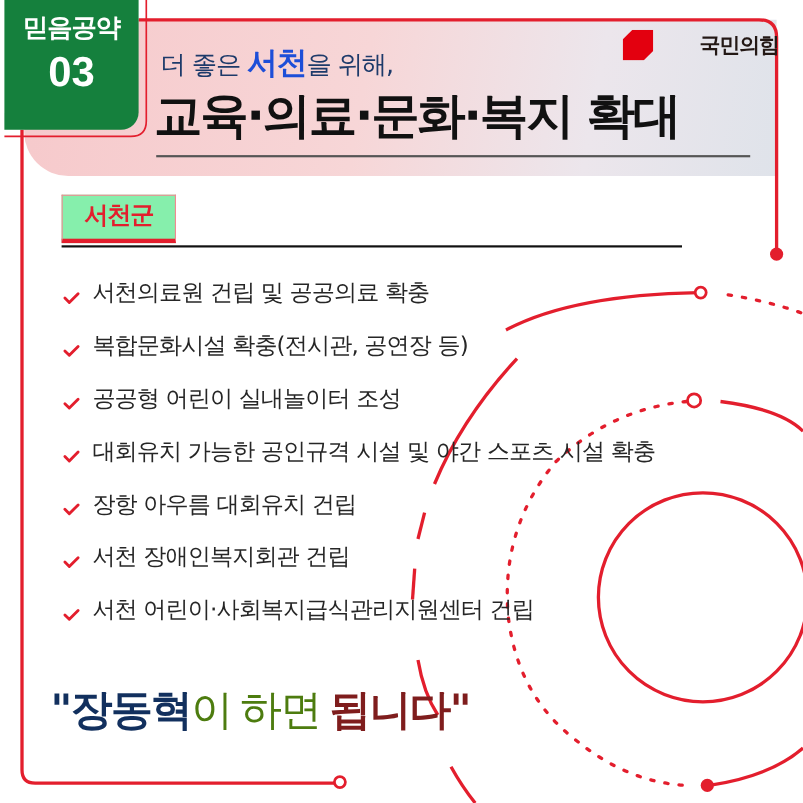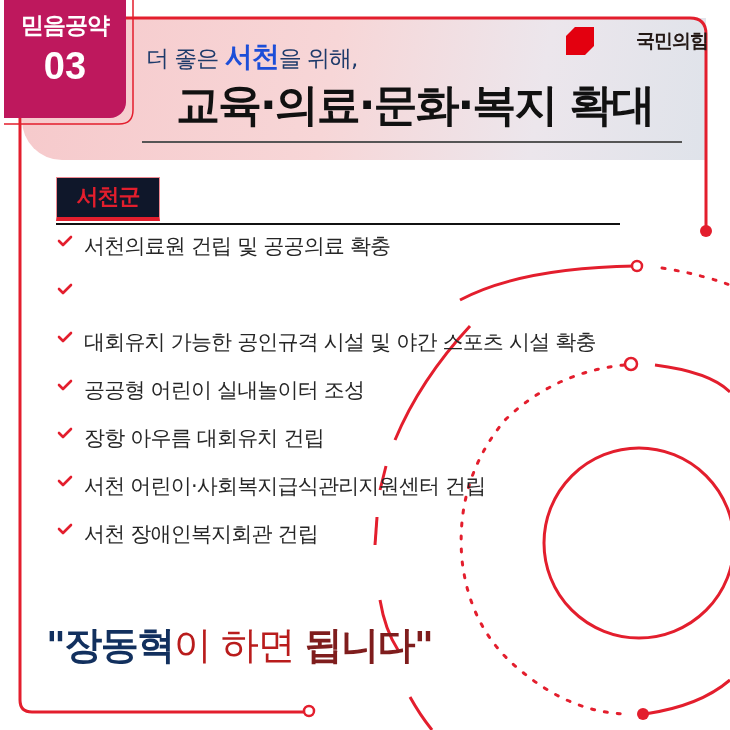--- a/index.html
+++ b/index.html
@@ -10,57 +10,57 @@
 
     .header-panel {
       position: absolute; left: 22px; top: 18px; width: 684px; height: 142px;
       border-radius: 0 0 0 40px;
       background: linear-gradient(100deg, #f6c9cb 0%, #f7d6d7 45%, #ece6ec 75%, #dfe3ea 100%);
       z-index: 0;
     }
 
     .badge {
       position: absolute; left: 4px; top: 0px; width: 122px; height: 118px;
-      background: #be185d; border-radius: 0 0 16px 0;
+      background: #15803d; border-radius: 0 0 16px 0;
       z-index: 3; color: #fff; text-align: center;
     }
     .badge-label { display: block; margin-top: 10px; font-size: 23px; font-weight: bold; letter-spacing: -1px; }
     .badge-num { display: block; margin-top: 4px; font-size: 38px; font-weight: bold; font-family: "Liberation Sans", sans-serif; }
 
     .subtitle {
       position: absolute; left: 146px; top: 38px; z-index: 3;
       font-size: 23px; color: #1d3a6a; letter-spacing: -1px; white-space: nowrap;
     }
     .subtitle .hl { color: #1d4ed8; font-weight: bold; font-size: 28px; }
     .title {
       position: absolute; left: 140px; top: 76px; z-index: 3;
-      font-size: 44px; font-weight: bold; color: #111111; letter-spacing: -2px; white-space: nowrap; margin-left: 36px;
+      font-size: 44px; font-weight: bold; color: #111111; letter-spacing: -2px; white-space: nowrap;
     }
     .title-rule { position: absolute; left: 142px; top: 141px; width: 540px; height: 2px; background: #555; z-index: 3; }
 
     .logo { position: absolute; left: 566px; top: 27px; z-index: 3; display: flex; align-items: center; }
     .logo-mark { width: 28px; height: 28px; background: #e3000f; clip-path: polygon(32% 0, 100% 0, 100% 68%, 68% 100%, 0 100%, 0 32%); margin-right: 8px; }
     .logo-text { font-size: 19px; font-weight: bold; color: #231815; letter-spacing: -1px; margin-left: 34px; }
 
     .region-tag {
       position: absolute; left: 56px; top: 177px; width: 104px; height: 44px;
-      border: 1px solid #f08a92; border-bottom: 4px solid #e31e2d; background: #0f172a;
+      border: 1px solid #f08a92; border-bottom: 4px solid #e31e2d; background: #86efac;
       z-index: 3; text-align: center;
     }
     .region-tag span { display: block; font-size: 22px; font-weight: bold; color: #e31e2d; line-height: 38px; letter-spacing: -1px; }
     .region-rule { position: absolute; left: 56px; top: 223px; width: 564px; height: 2px; background: #111; z-index: 3; }
 
     .list { position: absolute; left: 56px; top: 232px; z-index: 3; list-style: none; }
-    .list li { height: 48px; display: flex; align-items: flex-start; white-space: nowrap; }
+    .list li { height: 48px; display: flex; align-items: flex-end; white-space: nowrap; }
     .check { width: 18px; height: 18px; margin-right: 10px; display: inline-block; }
     .item-text { font-size: 21px; color: #262626; letter-spacing: -0.8px; }
 
     .slogan { position: absolute; left: 46px; top: 620px; z-index: 3; white-space: nowrap; font-size: 38px; letter-spacing: -1.5px; }
     .slogan .navy { color: #12305e; font-weight: bold; }
-    .slogan .red { color: #b91c1c; }
+    .slogan .red { color: #4d7c0f; font-family: Liberation Serif, serif; }
     .slogan .redb { color: #7f1d1d; font-weight: bold; }
   </style>
 </head>
 <body>
 
 <div class="header-panel"></div>
 
 <svg class="deco" viewBox="0 0 730 730">
 
   <path d="M126 18 H690 Q706 18 706 34 V231" fill="none" stroke="#e31e2d" stroke-width="3"></path>
@@ -116,48 +116,49 @@
   <li>
     <svg class="check" viewBox="0 0 18 18">
         <path d="M3 9 L7 13 L15 5" fill="none" stroke="#e31e2d" stroke-width="2.6" stroke-linecap="round" stroke-linejoin="round"></path>
       </svg>
     <span class="item-text">서천의료원 건립 및 공공의료 확충</span>
   </li>
   <li>
     <svg class="check" viewBox="0 0 18 18">
         <path d="M3 9 L7 13 L15 5" fill="none" stroke="#e31e2d" stroke-width="2.6" stroke-linecap="round" stroke-linejoin="round"></path>
       </svg>
+    <span class="item-text">복합문화시설 확충(전시관, 공연장 등)</span>
+  </li>
+  <li>
+    <svg class="check" viewBox="0 0 18 18">
+        <path d="M3 9 L7 13 L15 5" fill="none" stroke="#e31e2d" stroke-width="2.6" stroke-linecap="round" stroke-linejoin="round"></path>
+      </svg>
+    <span class="item-text">공공형 어린이 실내놀이터 조성</span>
   </li>
   <li>
     <svg class="check" viewBox="0 0 18 18">
         <path d="M3 9 L7 13 L15 5" fill="none" stroke="#e31e2d" stroke-width="2.6" stroke-linecap="round" stroke-linejoin="round"></path>
       </svg>
     <span class="item-text">대회유치 가능한 공인규격 시설 및 야간 스포츠 시설 확충</span>
   </li>
   <li>
     <svg class="check" viewBox="0 0 18 18">
         <path d="M3 9 L7 13 L15 5" fill="none" stroke="#e31e2d" stroke-width="2.6" stroke-linecap="round" stroke-linejoin="round"></path>
       </svg>
-    <span class="item-text">공공형 어린이 실내놀이터 조성</span>
-  </li>
-  <li>
-    <svg class="check" viewBox="0 0 18 18">
-        <path d="M3 9 L7 13 L15 5" fill="none" stroke="#e31e2d" stroke-width="2.6" stroke-linecap="round" stroke-linejoin="round"></path>
-      </svg>
     <span class="item-text">장항 아우름 대회유치 건립</span>
   </li>
   <li>
     <svg class="check" viewBox="0 0 18 18">
         <path d="M3 9 L7 13 L15 5" fill="none" stroke="#e31e2d" stroke-width="2.6" stroke-linecap="round" stroke-linejoin="round"></path>
       </svg>
-    <span class="item-text">서천 어린이·사회복지급식관리지원센터 건립</span>
+    <span class="item-text">서천 장애인복지회관 건립</span>
   </li>
   <li>
     <svg class="check" viewBox="0 0 18 18">
         <path d="M3 9 L7 13 L15 5" fill="none" stroke="#e31e2d" stroke-width="2.6" stroke-linecap="round" stroke-linejoin="round"></path>
       </svg>
-    <span class="item-text">서천 장애인복지회관 건립</span>
+    <span class="item-text">서천 어린이·사회복지급식관리지원센터 건립</span>
   </li>
 </ul>
 
 <div class="slogan">
   <span class="navy">"</span><span class="navy">장동혁</span><span class="red">이 하면 </span><span class="redb">됩니다</span><span class="redb">"</span>
 </div>
 
 </body></html>

